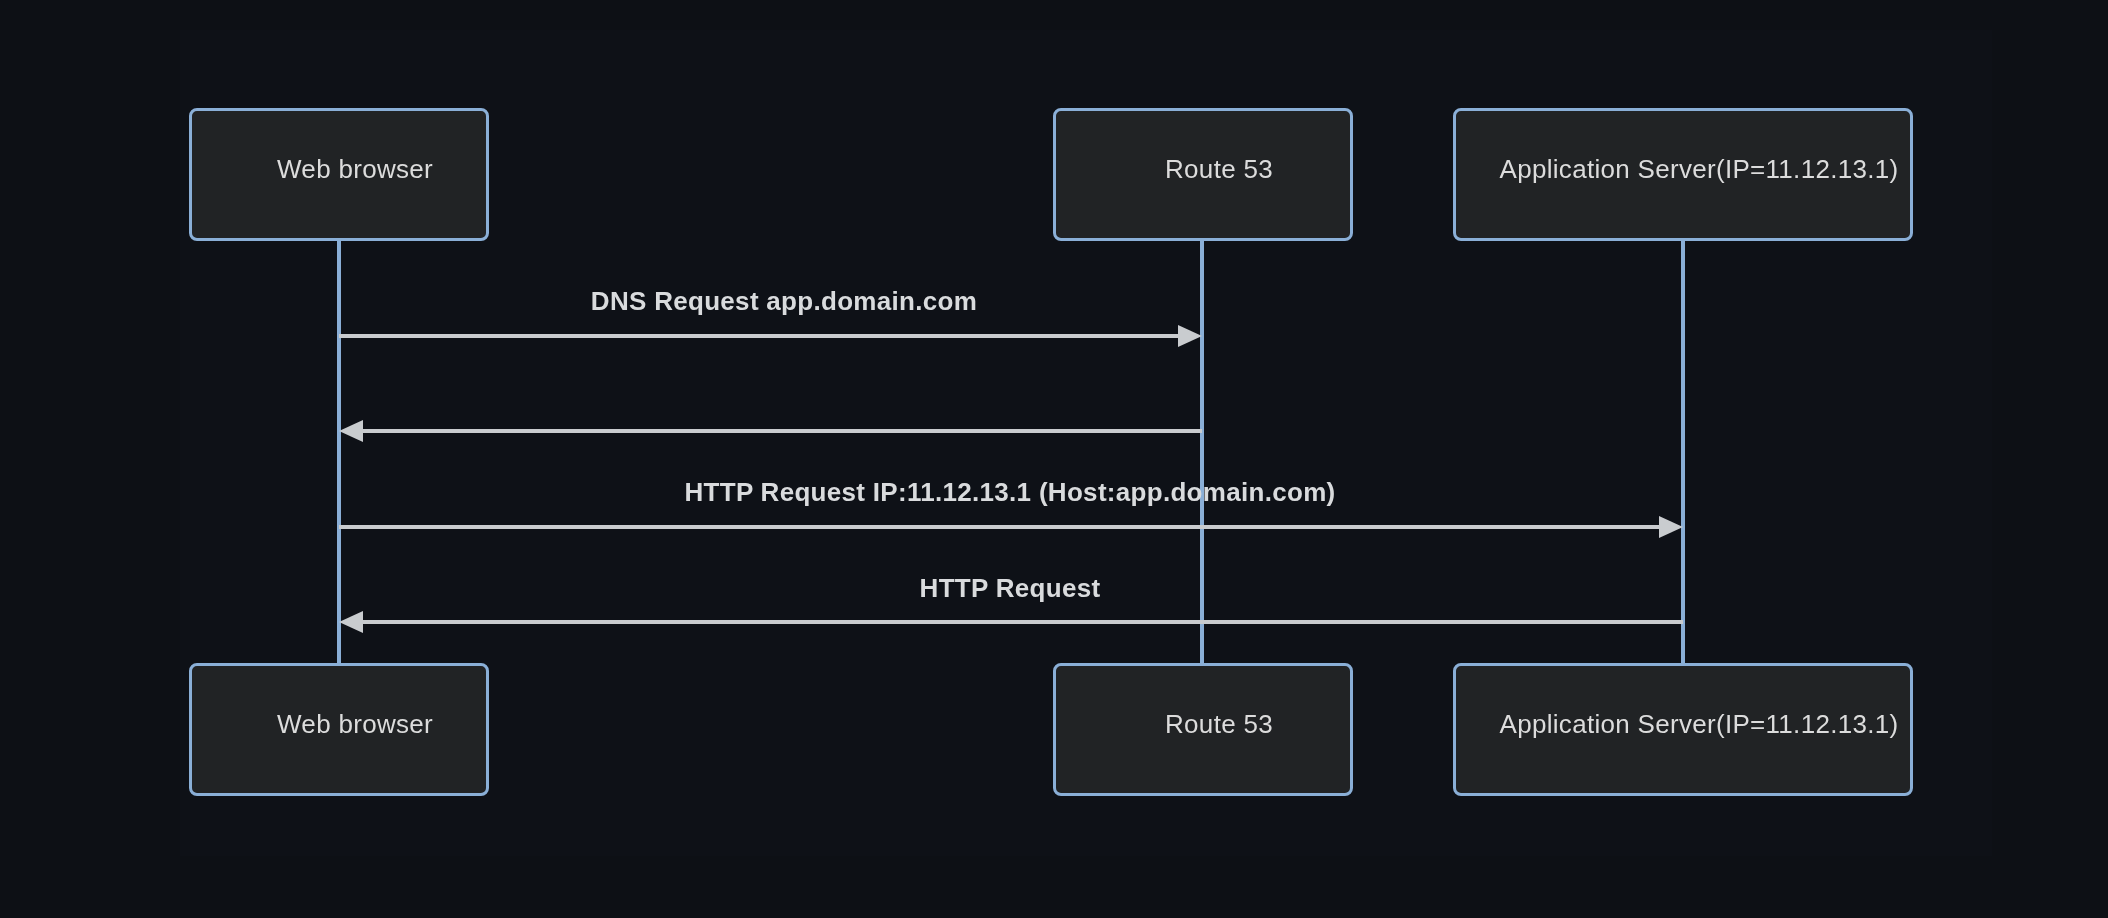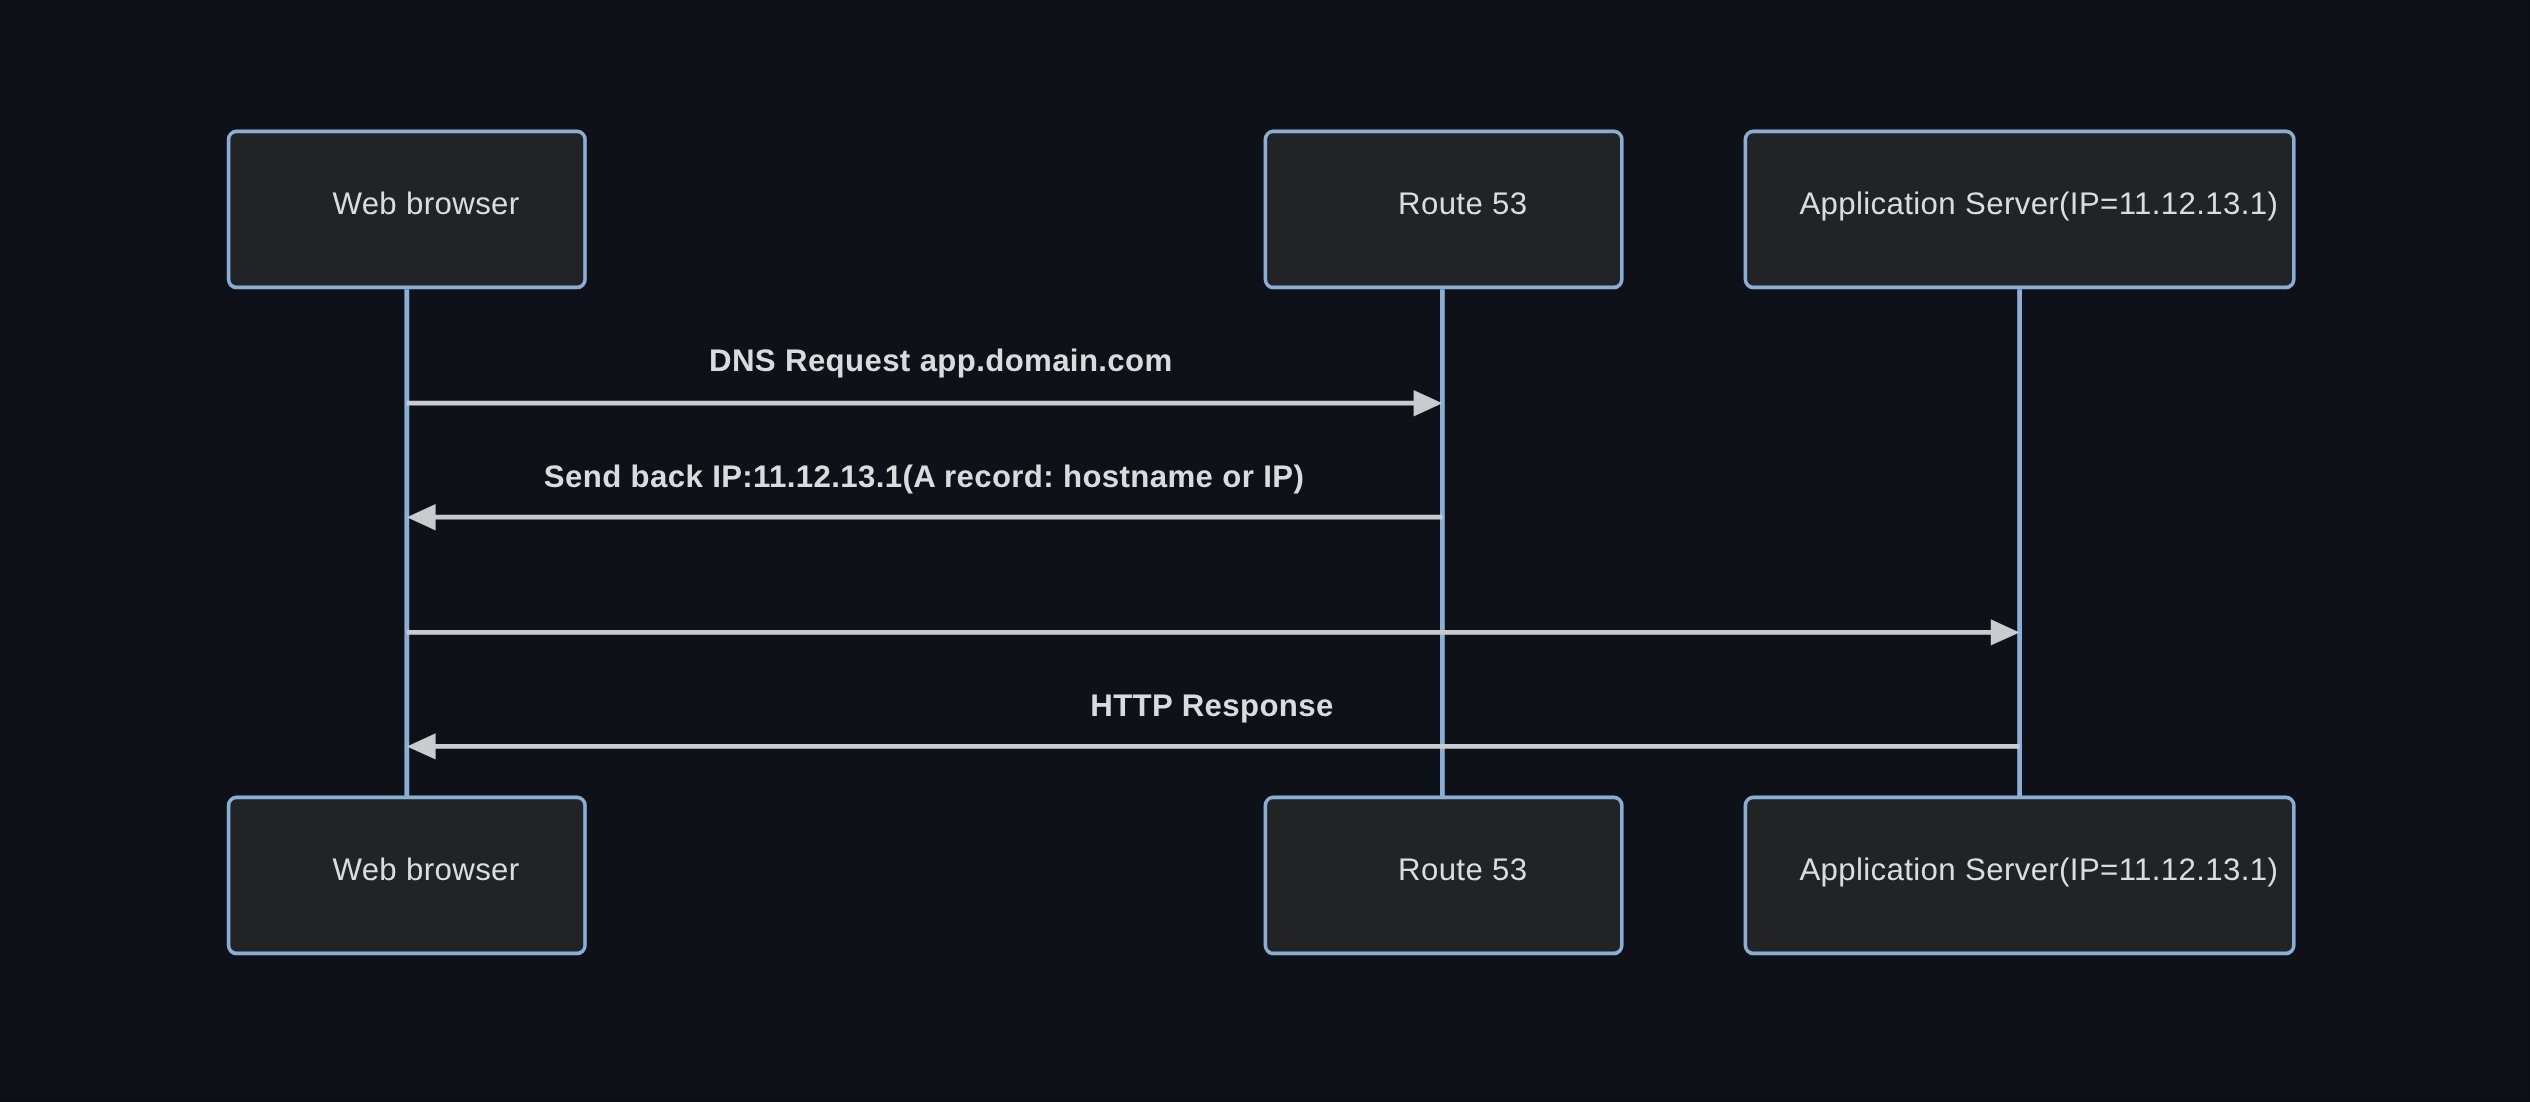--- a/index.html
+++ b/index.html
@@ -109,16 +109,16 @@
     <span class="actor-label">Web browser</span>
   </div>
   <div class="actor-box" style="left:1053px; top:663px; width:300px;">
     <span class="actor-label">Route 53</span>
   </div>
   <div class="actor-box" style="left:1453px; top:663px; width:460px;">
     <span class="actor-label">Application Server(IP=11.12.13.1)</span>
   </div>
 
   <div class="msg-label" style="left:770px; top:301px;margin-left:14px;">DNS Request app.domain.com</div>
-  <div class="msg-label" style="left:770px; top:397px;">Send back IP:11.12.13.1(A record: hostname or IP)</div>
-  <div class="msg-label" style="left:1010px; top:588px;">HTTP Response</div>
+  <div class="msg-label" style="left:1010px; top:492px;">HTTP Request IP:11.12.13.1 (Host:app.domain.com)</div>
+  <div class="msg-label" style="left:1010px; top:588px;">HTTP Request</div>
 
 </div>
 
 </body></html>

